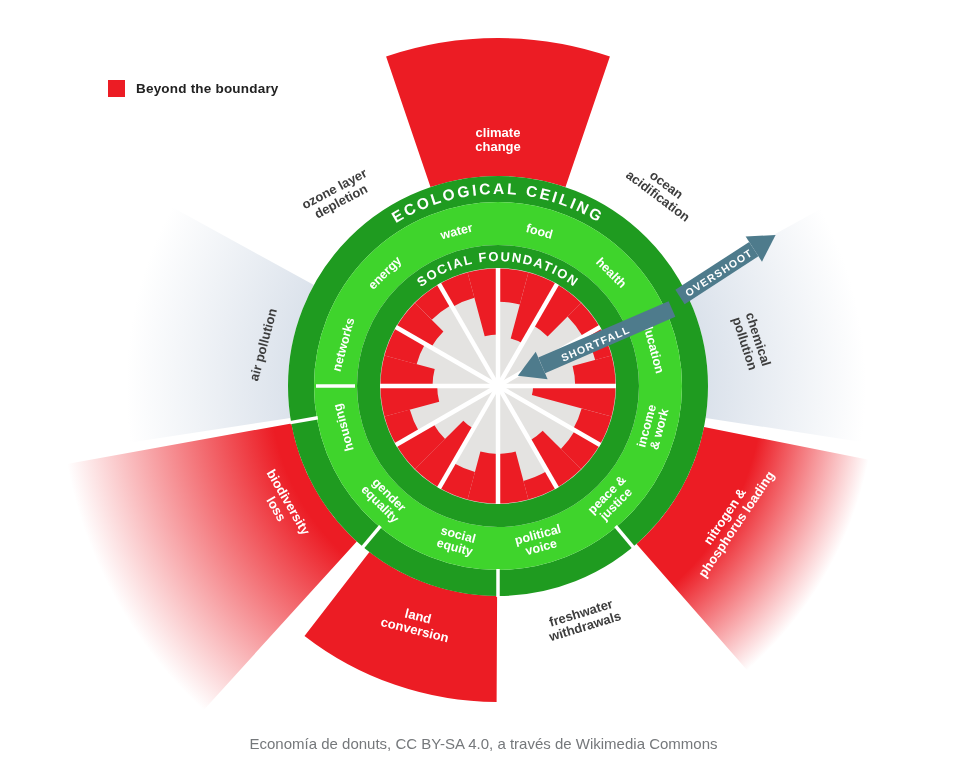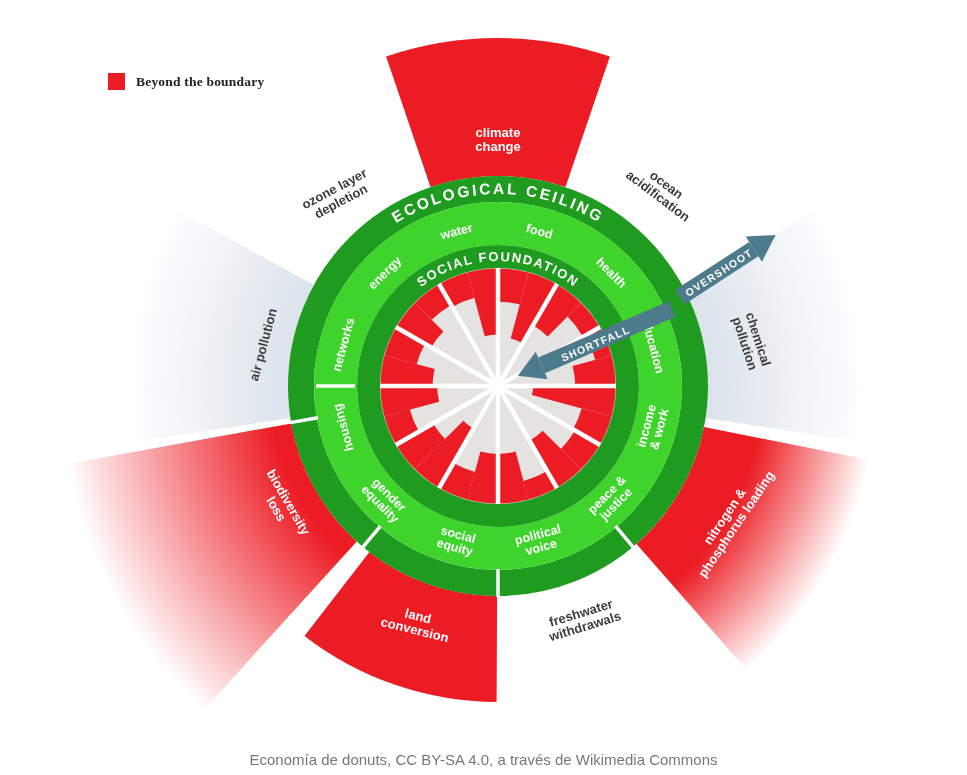--- a/index.html
+++ b/index.html
@@ -1,26 +1,26 @@
 <!DOCTYPE html>
 <html><head>
 <meta charset="utf-8">
 <style>
   html,body{margin:0;padding:0;background:#ffffff;}
   body{font-family:"Liberation Sans", sans-serif;}
   #stage{position:relative;width:967px;height:775px;background:#ffffff;overflow:hidden;}
   #donut-svg{position:absolute;left:0;top:0;width:967px;height:775px;}
-  .legend{position:absolute;left:108px;top:73px;z-index:5;font-family:Liberation Serif, serif;}
+  .legend{position:absolute;left:108px;top:80px;z-index:5;}
   .legend-row{display:flex;align-items:center;margin-bottom:5px;}
   .swatch{display:inline-block;width:17px;height:17px;margin-right:11px;}
   .swatch-red{background:#ec1c24;}
   .swatch-blue{background:#abc7e6;}
   .legend-label{font-size:13.5px;font-weight:bold;color:#222222;letter-spacing:0.2px;}
   .caption{position:absolute;left:0;right:0;top:735px;text-align:center;
-           font-size:15px;color:#75787b;margin:16px;}
+           font-size:15px;color:#75787b;margin:0;}
   
   text{font-family:"Liberation Sans", sans-serif;}
   .ring-title-eco{fill:#ffffff;font-size:15.5px;font-weight:bold;letter-spacing:2.5px;}
   .ring-title-soc{fill:#ffffff;font-size:13px;font-weight:bold;letter-spacing:1.6px;}
   .soc-label{fill:#ffffff;font-size:12.5px;font-weight:bold;text-anchor:middle;}
   .eco-label-light{fill:#ffffff;font-size:13px;font-weight:bold;text-anchor:middle;}
   .eco-label-dark{fill:#3d3d3d;font-size:13px;font-weight:bold;text-anchor:middle;}
   .arrow-text{fill:#ffffff;font-size:10.5px;font-weight:bold;letter-spacing:1.2px;}
 </style>
 </head>

